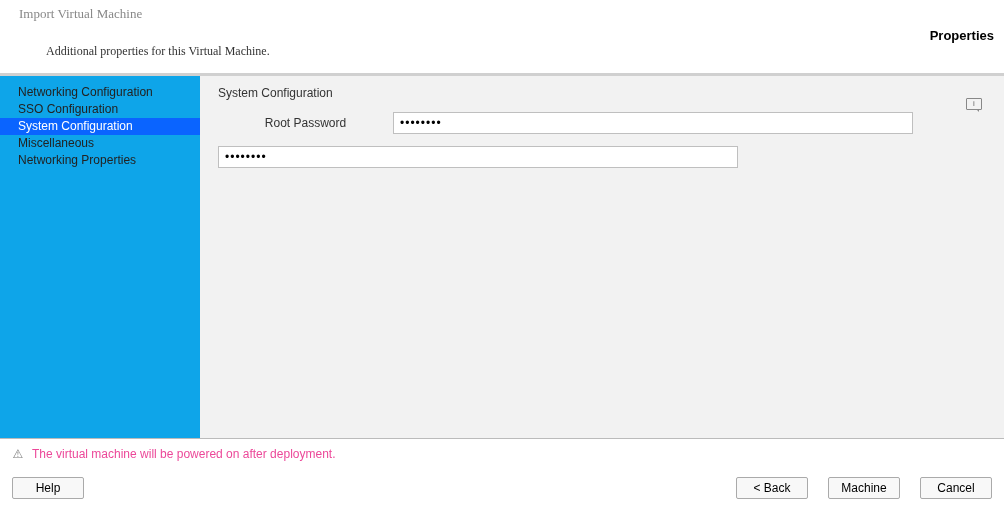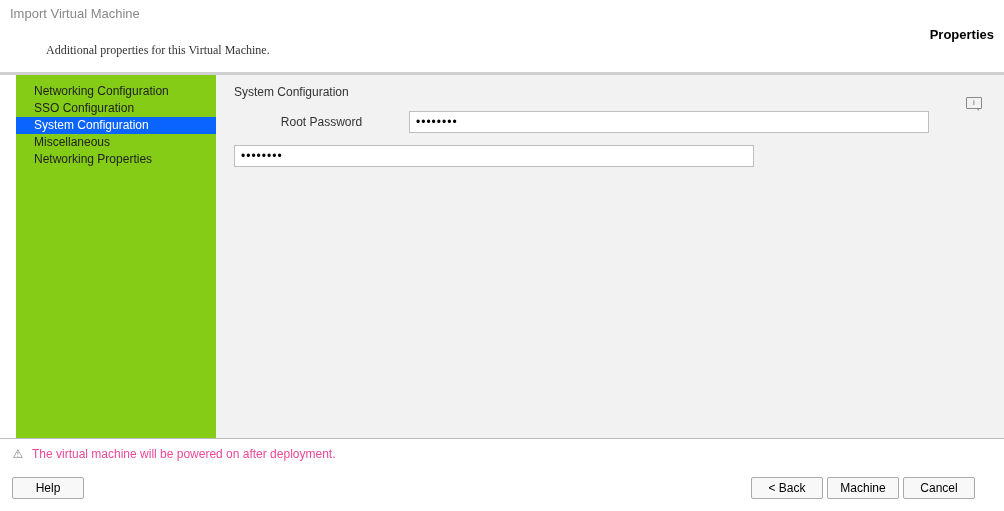--- a/index.html
+++ b/index.html
@@ -12,23 +12,24 @@
       font-size: 12px;
       color: #333;
       background: #fff;
       width: 1004px;
       height: 511px;
       overflow: hidden;
       display: flex;
       flex-direction: column;
     }
     .title-bar {
-      padding: 6px 10px 2px 10px;
+      padding: 6px 10px 2px 19px;
       color: #888;
       font-size: 13px;
+      font-family: Liberation Serif, serif;
     }
     .header-section {
       padding: 4px 10px 8px 22px;
     }
     .header-title {
       font-weight: bold;
       font-size: 13px;
       color: #000;
       text-align: right;
     }
@@ -44,24 +45,23 @@
       background: #d0d0d0;
       margin-top: 6px;
     }
     .main-area {
       display: flex;
       flex: 1;
       min-height: 0;
     }
     .sidebar {
       width: 200px;
-      background: #84cc16;
+      background: #0ea5e9;
       padding: 8px 0 0 0;
       border-right: none;
-      margin-left: 16px;
     }
     .sidebar-item {
       padding: 0px 10px 0px 18px;
       font-size: 12px;
       color: #222;
       cursor: pointer;
       line-height: 17px;
       white-space: nowrap;
     }
     .sidebar-item.selected {
@@ -148,37 +148,37 @@
     }
     .message-text {
       font-size: 12px;
       color: #ec4899;
     }
     .message-indent {
       padding-left: 22px;
     }
     .button-bar {
       display: flex;
-      padding: 10px 29px 12px 12px;
+      padding: 10px 12px 12px 12px;
       align-items: flex-start;
     }
     .button-bar .spacer {
       flex: 1;
     }
     .btn {
       min-width: 72px;
       height: 22px;
       background: #f8f8f8;
       border: 1px solid #aaa;
       border-radius: 2px;
       font-size: 12px;
       font-family: inherit;
       cursor: pointer;
       padding: 0 10px;
-      margin-left: 4px;
+      margin-left: 20px;
     }
     .btn:first-child {
       margin-left: 0;
     }
   </style>
 </head>
 <body>
 
 <div class="title-bar">Import Virtual Machine</div>
 

